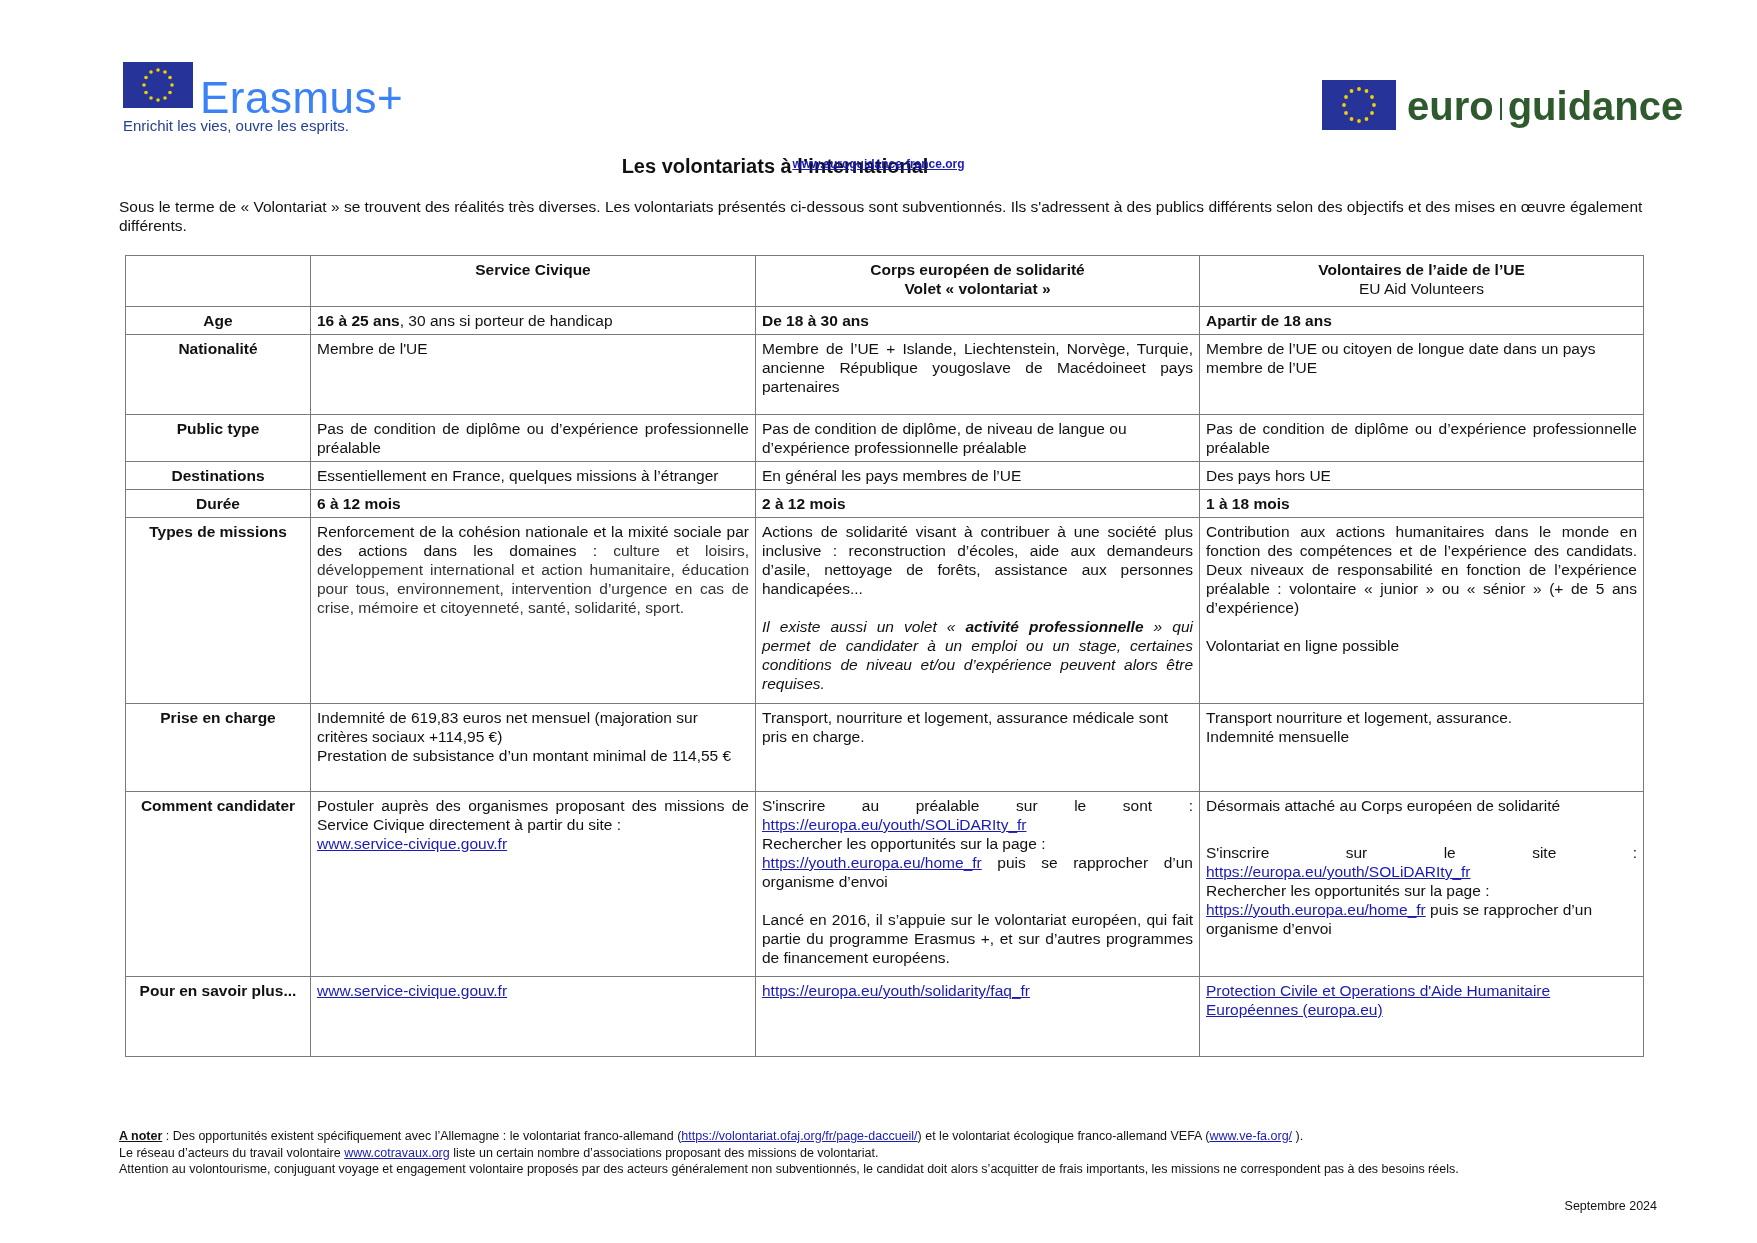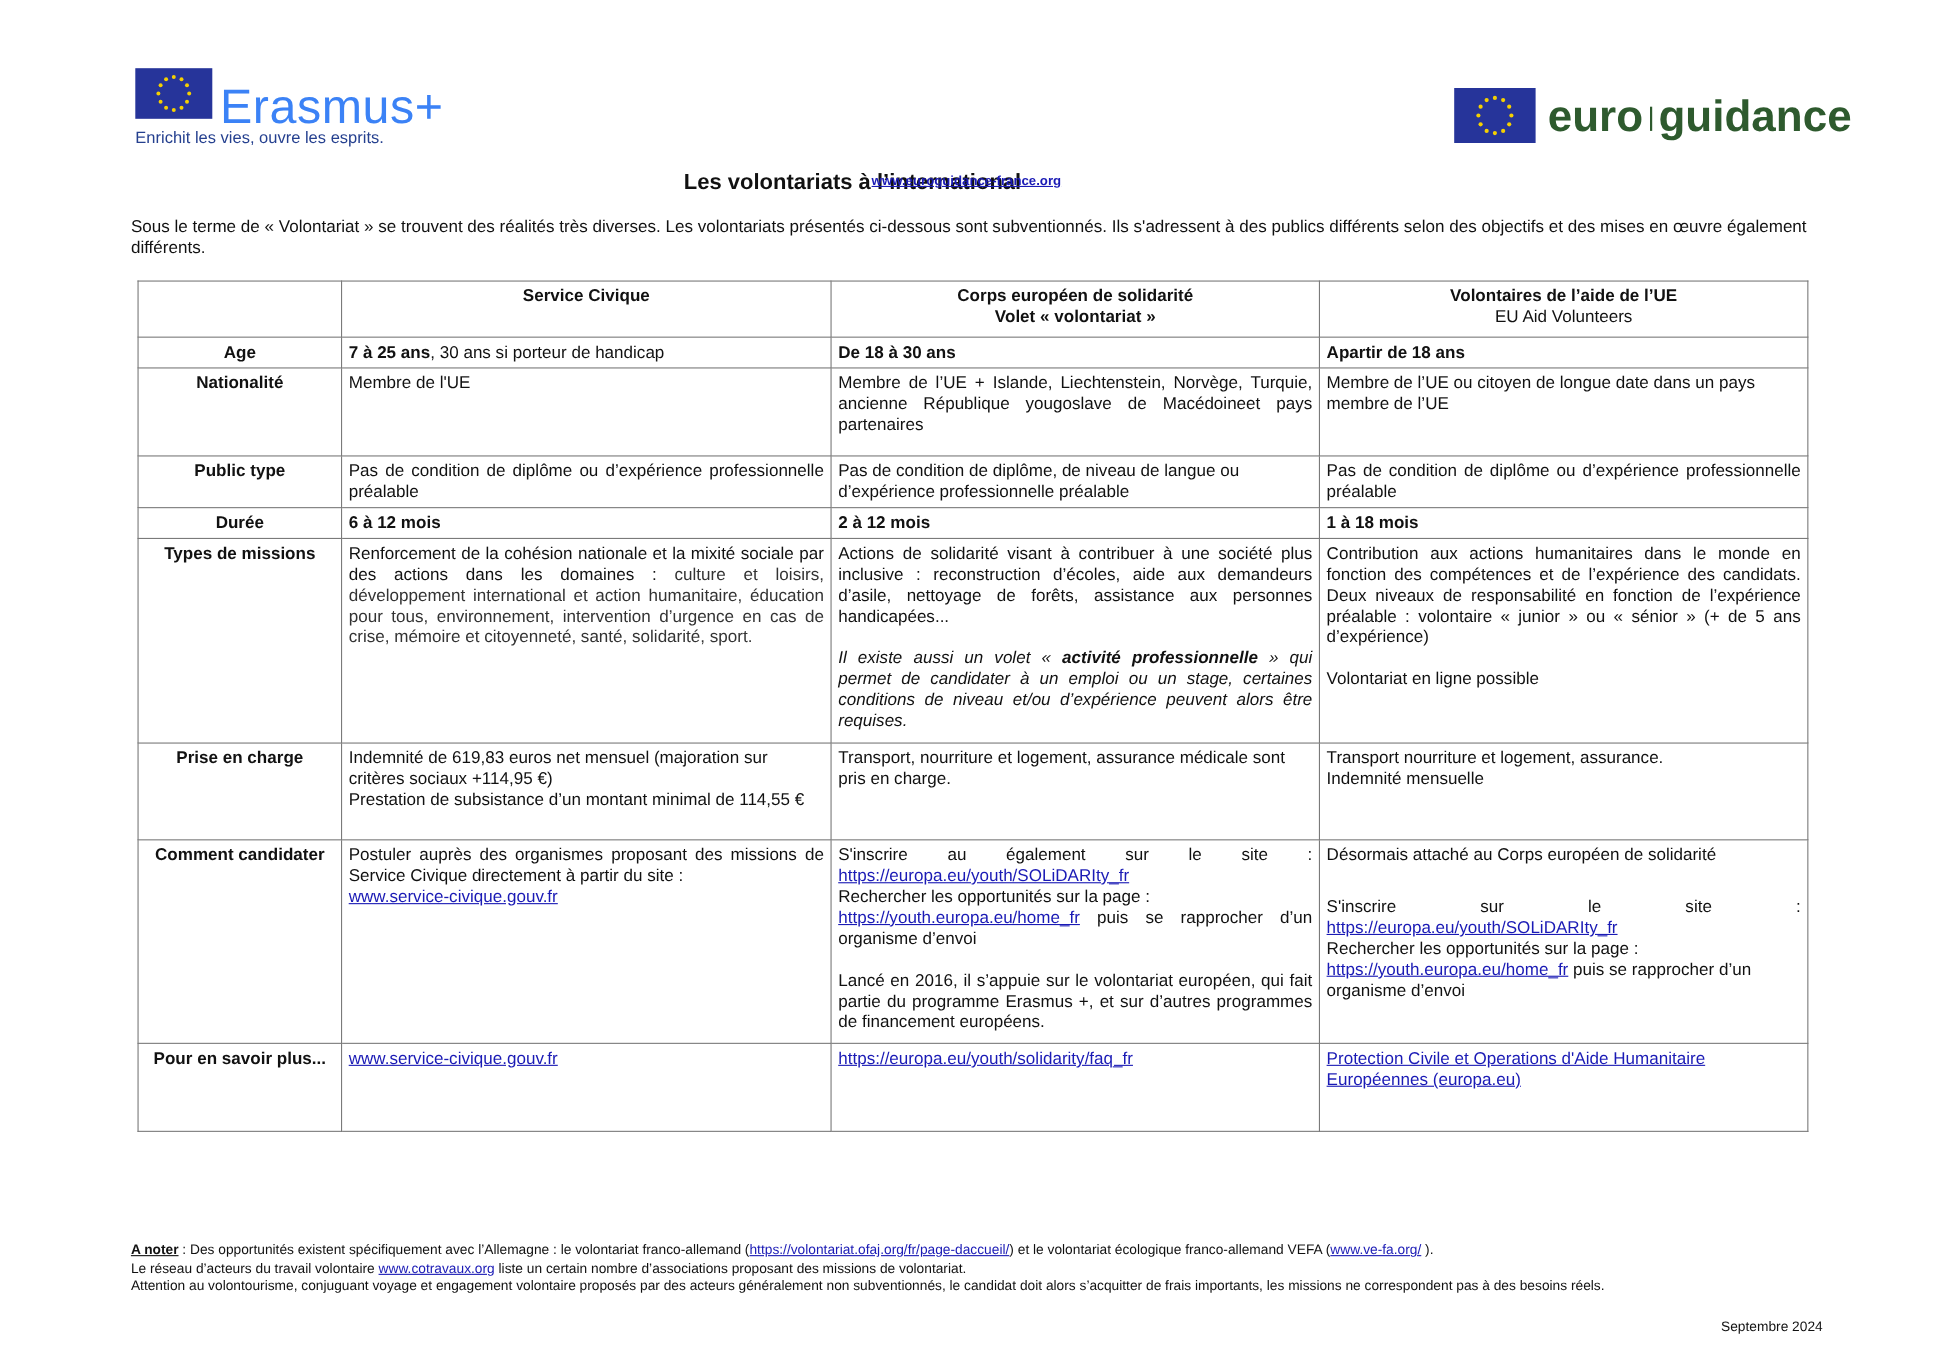--- a/index.html
+++ b/index.html
@@ -120,39 +120,45 @@
       <span style="display:block">Volet « volontariat »</span>
     </th>
     <th class="head">
       <span style="display:block">Volontaires de l’aide de l’UE</span>
       <span class="sub">EU Aid Volunteers</span>
     </th>
   </tr>
 
   <tr>
     <td class="label">Age</td>
-    <td><span class="bold">7 à 25 ans</span><span>, 30 ans si porteur de handicap</span></td>
+    <td><span class="bold">16 à 25 ans</span><span>, 30 ans si porteur de handicap</span></td>
     <td class="bold">De 18 à 30 ans</td>
     <td class="bold">Apartir de 18 ans</td>
   </tr>
 
   <tr style="height:80px">
     <td class="label">Nationalité</td>
     <td>Membre de l'UE</td>
     <td class="just">Membre de l’UE + Islande, Liechtenstein, Norvège, Turquie, ancienne République yougoslave de Macédoineet pays partenaires</td>
     <td>Membre de l’UE ou citoyen de longue date dans un pays membre de l’UE</td>
   </tr>
 
   <tr>
     <td class="label">Public type</td>
     <td class="just">Pas de condition de diplôme ou d’expérience professionnelle préalable</td>
     <td>Pas de condition de diplôme, de niveau de langue ou d’expérience professionnelle préalable</td>
     <td class="just">Pas de condition de diplôme ou d’expérience professionnelle préalable</td>
   </tr>
 
+  <tr>
+    <td class="label">Destinations</td>
+    <td class="just">Essentiellement en France, quelques missions à l’étranger</td>
+    <td>En général les pays membres de l’UE</td>
+    <td>Des pays hors UE</td>
+  </tr>
 
   <tr>
     <td class="label">Durée</td>
     <td class="bold">6 à 12 mois</td>
     <td class="bold">2 à 12 mois</td>
     <td class="bold">1 à 18 mois</td>
   </tr>
 
   <tr style="height:186px">
     <td class="label">Types de missions</td>
@@ -182,21 +188,21 @@
     </td>
   </tr>
 
   <tr style="height:185px">
     <td class="label">Comment candidater</td>
     <td class="just">
       <span>Postuler auprès des organismes proposant des missions de Service Civique directement à partir du site :</span><br>
       <a>www.service-civique.gouv.fr</a>
     </td>
     <td class="just">
-      <span style="display:block;text-align:justify;text-align-last:justify">S'inscrire au également sur le site :</span>
+      <span style="display:block;text-align:justify;text-align-last:justify">S'inscrire au préalable sur le sont :</span>
       <a>https://europa.eu/youth/SOLiDARIty_fr</a><br>
       <span>Rechercher les opportunités sur la page :</span><br>
       <a>https://youth.europa.eu/home_fr</a><span> puis se rapprocher d’un organisme d’envoi</span>
       <span class="gap"></span>
       <span>Lancé en 2016, il s’appuie sur le volontariat européen, qui fait partie du programme Erasmus +, et sur d’autres programmes de financement européens.</span>
     </td>
     <td>
       <span>Désormais attaché au Corps européen de solidarité</span>
       <span class="gap" style="height:28px"></span>
       <span style="display:block;text-align:justify;text-align-last:justify">S'inscrire sur le site :</span>

